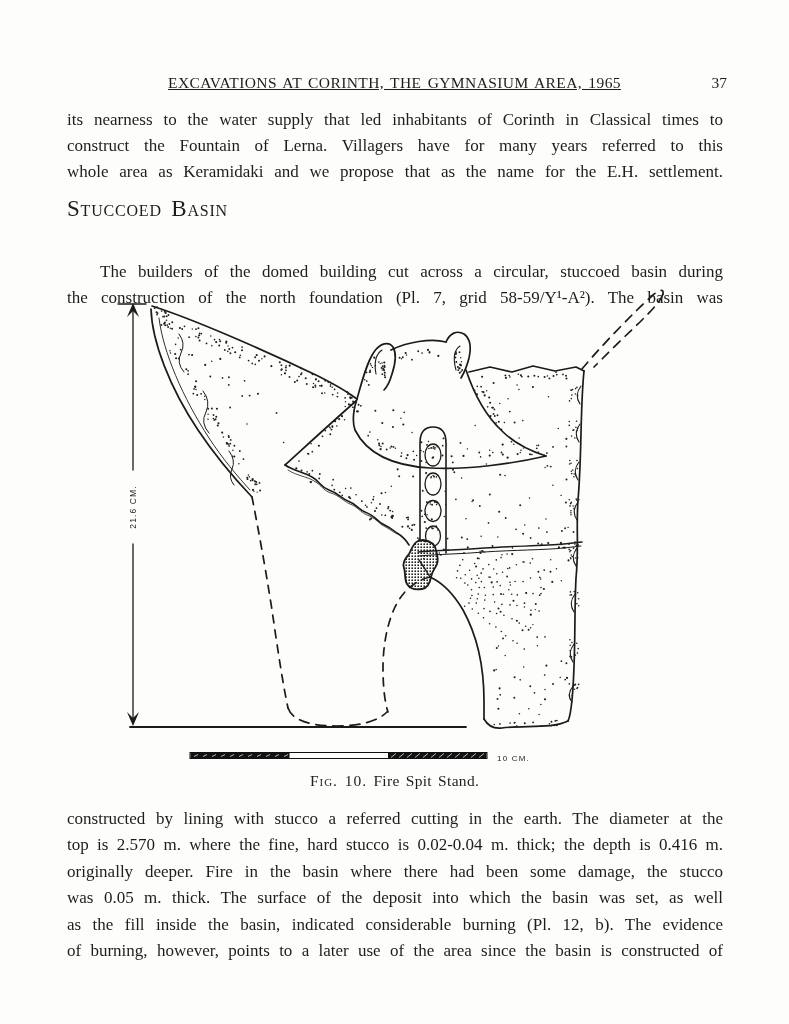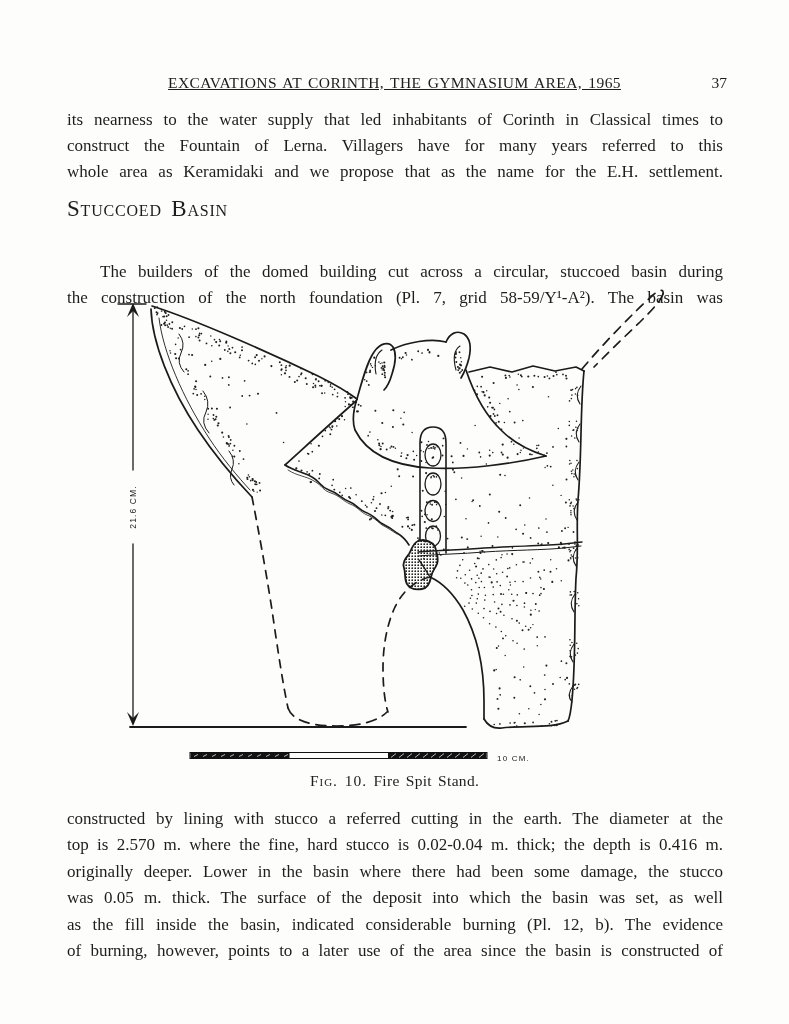--- a/index.html
+++ b/index.html
@@ -1015,17 +1015,17 @@
 </svg>
 
 <div class="abs caption">
   <span class="cap-label">Fig. 10.</span>
   <span>Fire Spit Stand.</span>
 </div>
 
 <div class="abs para p3" style="top:806px;">
   <span class="line">constructed by lining with stucco a referred cutting in the earth. The diameter at the</span>
   <span class="line">top is 2.570 m. where the fine, hard stucco is 0.02-0.04 m. thick; the depth is 0.416 m.</span>
-  <span class="line">originally deeper. Lower in the basin where there had been some damage, the stucco</span>
+  <span class="line">originally deeper. Fire in the basin where there had been some damage, the stucco</span>
   <span class="line">was 0.05 m. thick. The surface of the deposit into which the basin was set, as well</span>
   <span class="line">as the fill inside the basin, indicated considerable burning (Pl. 12, b). The evidence</span>
   <span class="line">of burning, however, points to a later use of the area since the basin is constructed of</span>
 </div>
 
 </body></html>

